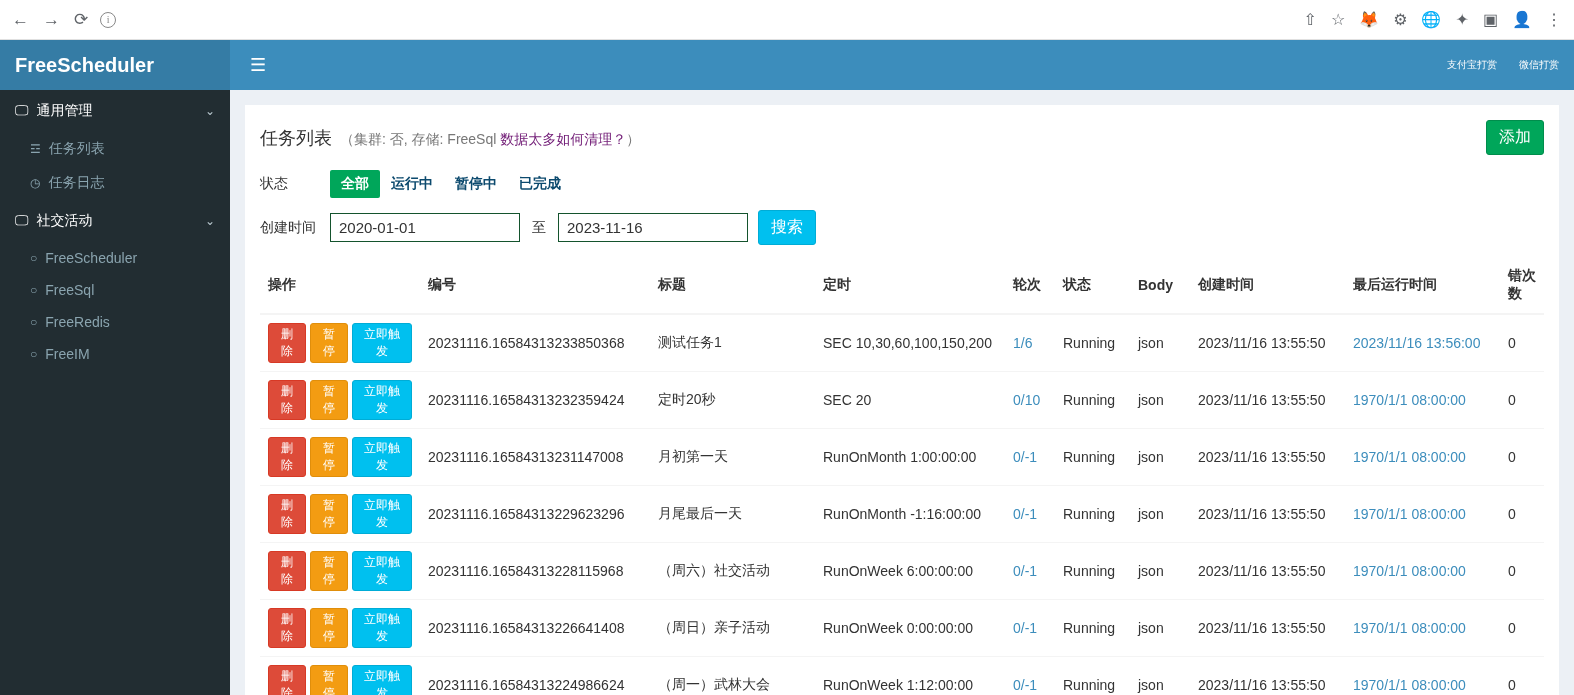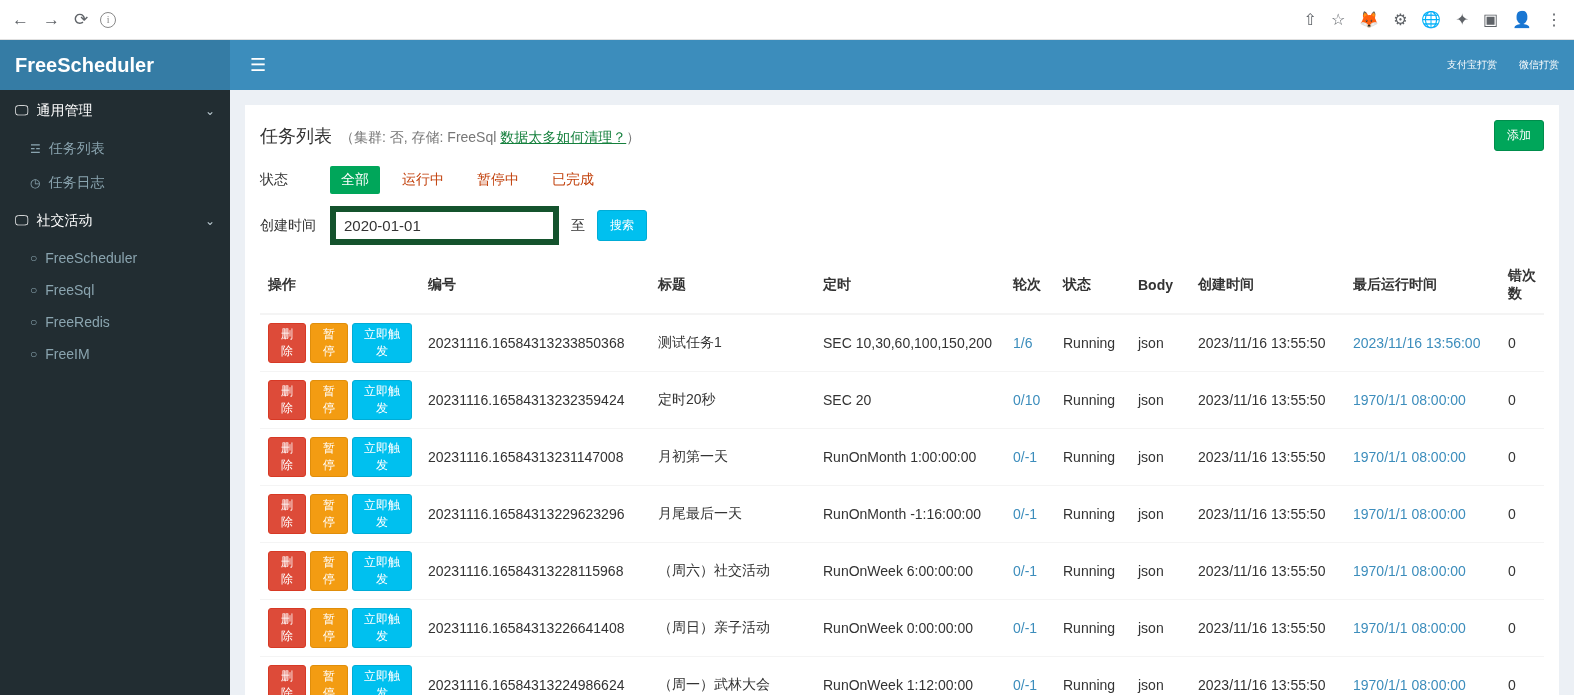--- a/index.html
+++ b/index.html
@@ -34,37 +34,37 @@
     .chev { font-size: 12px; color: #b8c7ce; }
     .side-sub { padding: 8px 15px 8px 30px; cursor: pointer; color: #8aa4af; display: flex; align-items: center; }
     .side-sub .ico { margin-right: 8px; font-size: 12px; }
     
     
     .content { flex: 1; padding: 15px; }
     .panel { background: #fff; padding: 15px; }
     .panel-header { display: flex; justify-content: space-between; align-items: center; margin-bottom: 15px; }
     .panel-title { font-size: 18px; font-weight: 500; display: flex; align-items: baseline; gap: 8px; }
     .panel-title .sub { font-size: 14px; color: #777; font-weight: normal; }
-    .panel-title .link { color: #15803d; cursor: pointer; text-decoration: underline; }
-    
-    .btn { display: inline-block; padding: 6px 12px; border-radius: 3px; border: 1px solid transparent; cursor: pointer; font-size: 12px; text-align: center; }
+    .panel-title .link { color: #701a75; cursor: pointer; }
+    
+    .btn { display: inline-block; padding: 6px 12px; border-radius: 3px; border: 1px solid transparent; cursor: pointer; font-size: 16px; text-align: center; }
     .btn-xs { padding: 2px 7px; font-size: 12px; }
     .btn-success { background: #00a65a; color: #fff; border-color: #008d4c; }
     .btn-danger { background: #dd4b39; color: #fff; border-color: #d73925; }
     .btn-warning { background: #f39c12; color: #fff; border-color: #e08e0b; }
     .btn-info { background: #00c0ef; color: #fff; border-color: #00acd6; }
     
     .filter-row { display: flex; align-items: center; gap: 10px; margin-bottom: 12px; }
     .filter-label { min-width: 60px; color: #333; }
-    .status-tabs { display: flex; gap: 11px; }
+    .status-tabs { display: flex; gap: 0; font-weight: bold; }
     .status-tab { padding: 4px 10px; cursor: pointer; border: 1px solid transparent; }
     .status-tab.active { background: #00a65a; color: #fff; border-radius: 2px; }
-    .status-tab.inactive { color: #c2410c; }
-    
-    .date-input { border: 6px solid #14532d; padding: 5px 8px; font-size: 15px; width: 229px; color: #333; }
+    .status-tab.inactive { color: #0c4a6e; }
+    
+    .date-input { border: 1px solid #14532d; padding: 5px 8px; font-size: 15px; width: 190px; color: #333; }
     .to-label { margin: 0 2px; }
     
     table { width: 100%; border-collapse: collapse; margin-top: 5px; }
     th { text-align: left; padding: 10px 8px; font-weight: 600; border-bottom: 2px solid #f4f4f4; font-size: 14px; }
     td { padding: 8px 8px; border-top: 1px solid #f4f4f4; vertical-align: middle; font-size: 14px; }
     .action-cell { display: flex; gap: 4px; }
     .link-text { color: #3c8dbc; cursor: pointer; }
   </style>
 </head>
 <body>
@@ -158,20 +158,21 @@
           <span class="status-tab inactive">运行中</span>
           <span class="status-tab inactive">暂停中</span>
           <span class="status-tab inactive">已完成</span>
         </div>
       </div>
 
       <div class="filter-row">
         <span class="filter-label">创建时间</span>
         <input class="date-input" value="2020-01-01" style="">
         <span class="to-label">至</span>
+        <input class="date-input" value="2023-11-16" style="">
         <button class="btn btn-info">搜索</button>
       </div>
 
       <table>
         <thead>
           <tr>
             <th style="width:160px">操作</th>
             <th style="width:230px">编号</th>
             <th style="width:165px">标题</th>
             <th style="width:190px">定时</th>

